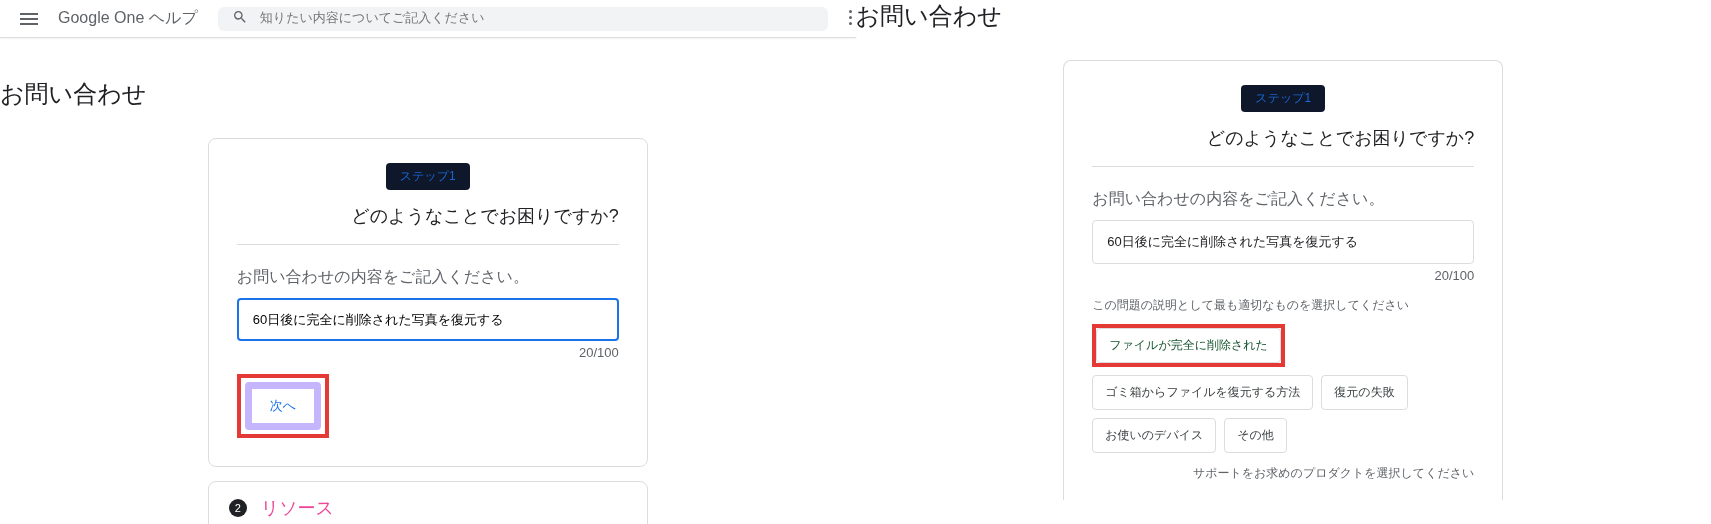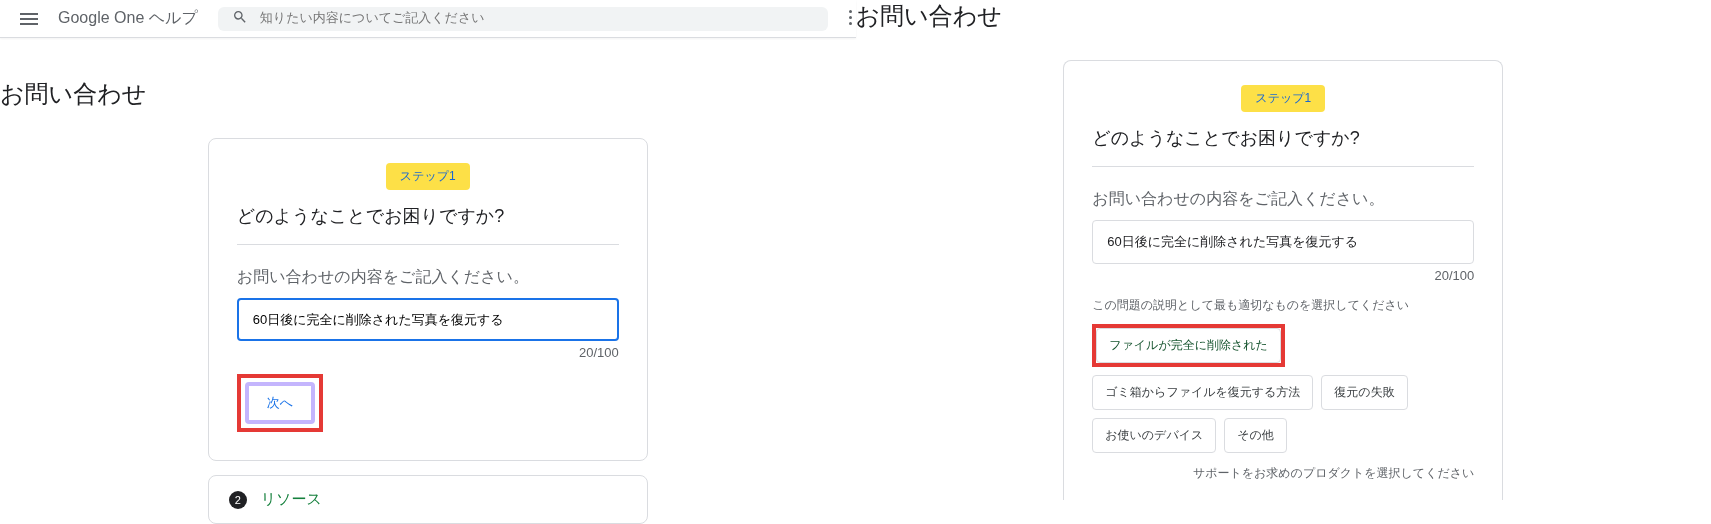--- a/index.html
+++ b/index.html
@@ -23,38 +23,38 @@
     
     .page-title { font-size: 24px; font-weight: 400; color: #202124; }
     .pane-left .page-title { margin-top: 40px; margin-bottom: 28px; }
     .pane-right .page-title { margin-top: 0px; margin-bottom: 28px; }
 
     
     .card { border: 1px solid #dadce0; border-radius: 8px; margin: 0 auto; background: #fff; }
     .card-left { width: 440px; padding: 24px 28px 28px; }
     .card-right { width: 440px; padding: 24px 28px 0; border-bottom: none; border-bottom-left-radius: 0; border-bottom-right-radius: 0; height: 440px; }
 
-    .step-chip { background: #fde047; color: #1967d2; font-size: 12px; padding: 5px 14px; border-radius: 4px; display: inline-block; }
+    .step-chip { background: #0f172a; color: #1967d2; font-size: 12px; padding: 5px 14px; border-radius: 4px; display: inline-block; }
     .chip-wrap { text-align: center; margin-bottom: 14px; }
-    .step-title { text-align: left; font-size: 18px; font-weight: 400; margin-bottom: 16px; }
+    .step-title { text-align: right; font-size: 18px; font-weight: 400; margin-bottom: 16px; }
     .divider { border: none; border-top: 1px solid #dadce0; margin: 0 0 22px; }
 
     .field-label { font-size: 16px; color: #5f6368; margin-bottom: 10px; }
     .text-input { width: 100%; border: 2px solid #1a73e8; border-radius: 4px; padding: 12px 14px; font-size: 13px; outline: none; background: #fff; }
     .text-input-plain { width: 100%; border: 1px solid #dadce0; border-radius: 4px; padding: 12px 14px; font-size: 13px; background: #fff; }
     .counter { text-align: right; font-size: 13px; color: #5f6368; margin-top: 4px; margin-bottom: 14px; }
 
     .next-btn-wrap { display: inline-block; border: 4px solid #e53935; padding: 4px; }
-    .next-btn { border: 4px solid #c4b5fd; background: #fff; color: #1a73e8; padding: 8px 18px; font-size: 13px; border-radius: 4px; cursor: pointer; }
+    .next-btn { border: 7px solid #c4b5fd; background: #fff; color: #1a73e8; padding: 8px 18px; font-size: 13px; border-radius: 4px; cursor: pointer; }
 
     
     .steps-wrap { width: 440px; margin: 14px auto 0; }
     .step-row { border: 1px solid #dadce0; border-radius: 8px; padding: 14px 20px; display: flex; align-items: center; gap: 14px; margin-bottom: 12px; cursor: pointer; }
     .step-num { width: 18px; height: 18px; border-radius: 50%; background: #202124; color: #fff; font-size: 11px; display: flex; align-items: center; justify-content: center; font-weight: 500; }
-    .step-row-label { font-size: 15px; font-weight: 500; color: #15803d; }
+    .step-row-label { font-size: 18px; font-weight: 500; color: #ec4899; }
 
     
     .desc-label { font-size: 12px; color: #5f6368; margin: 14px 0 10px; }
     .chips-row { display: flex; flex-wrap: wrap; gap: 8px; }
     .option-chip { border: 1px solid #dadce0; border-radius: 4px; padding: 8px 12px; font-size: 12px; color: #3c4043; cursor: pointer; background: #fff; }
     .option-chip.selected { color: #14532d; border-color: #dadce0; }
     .highlight-box-tight { border: 4px solid #e53935; display: inline-block; }
     .highlight-box-tight .option-chip { margin: 0; }
 
     .product-section { margin-top: 12px; text-align: right; }

